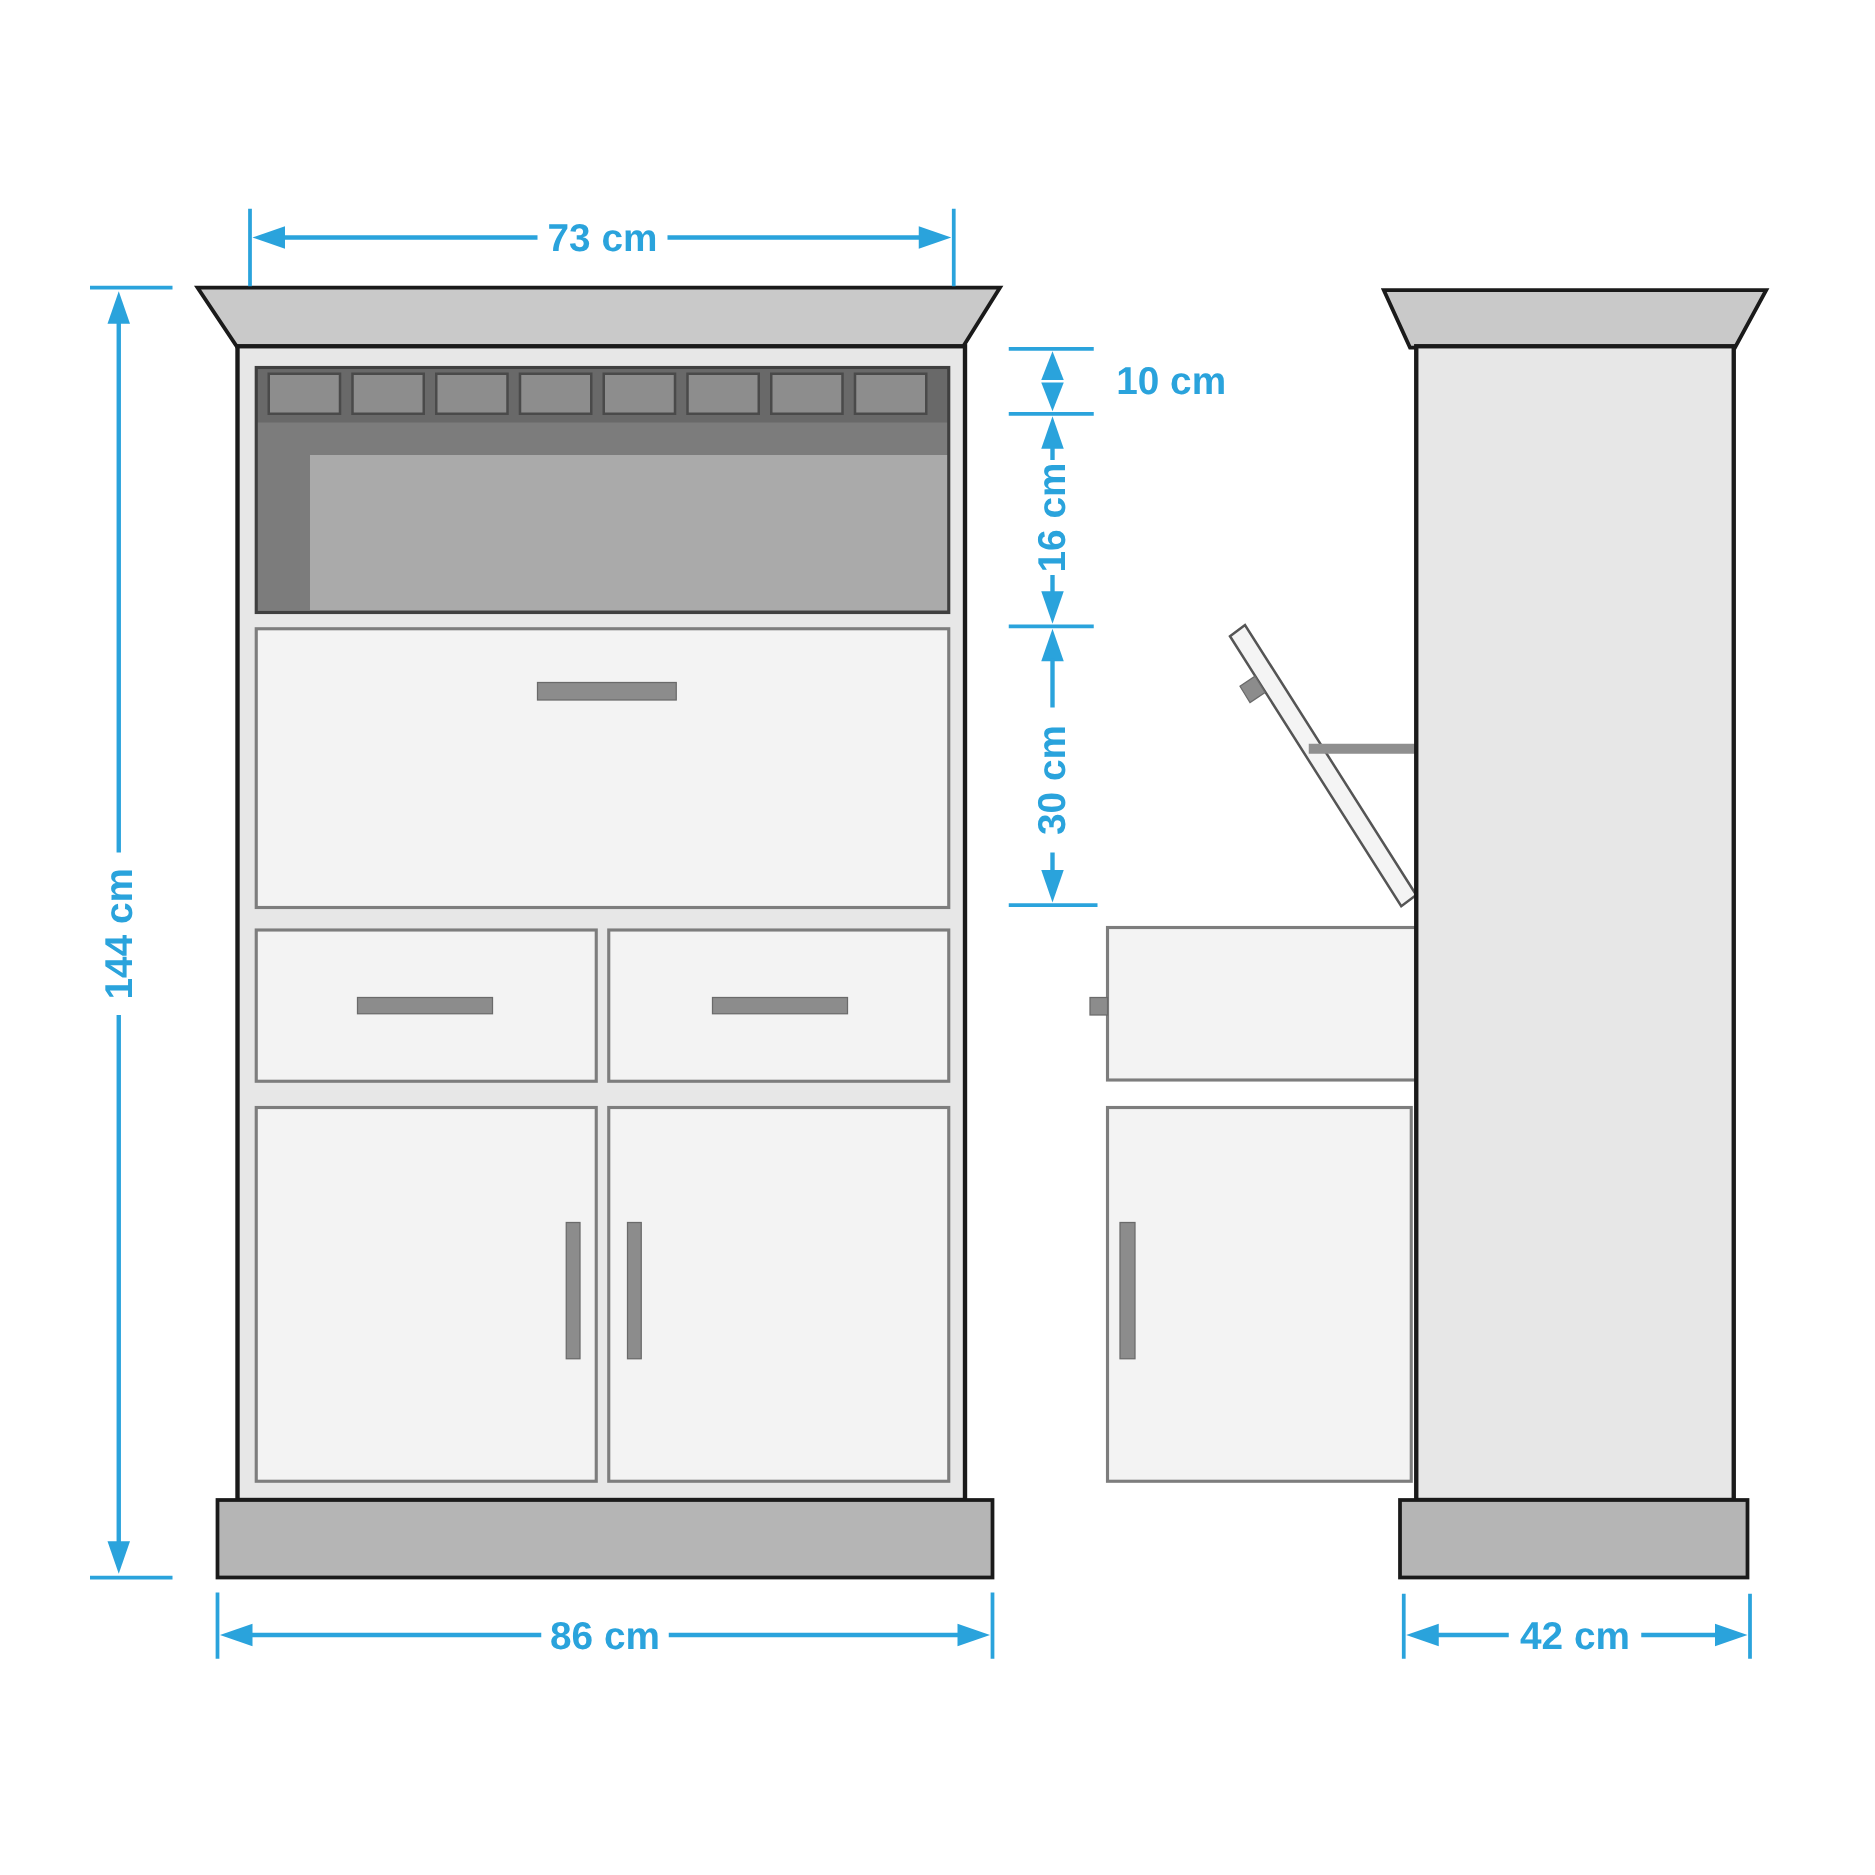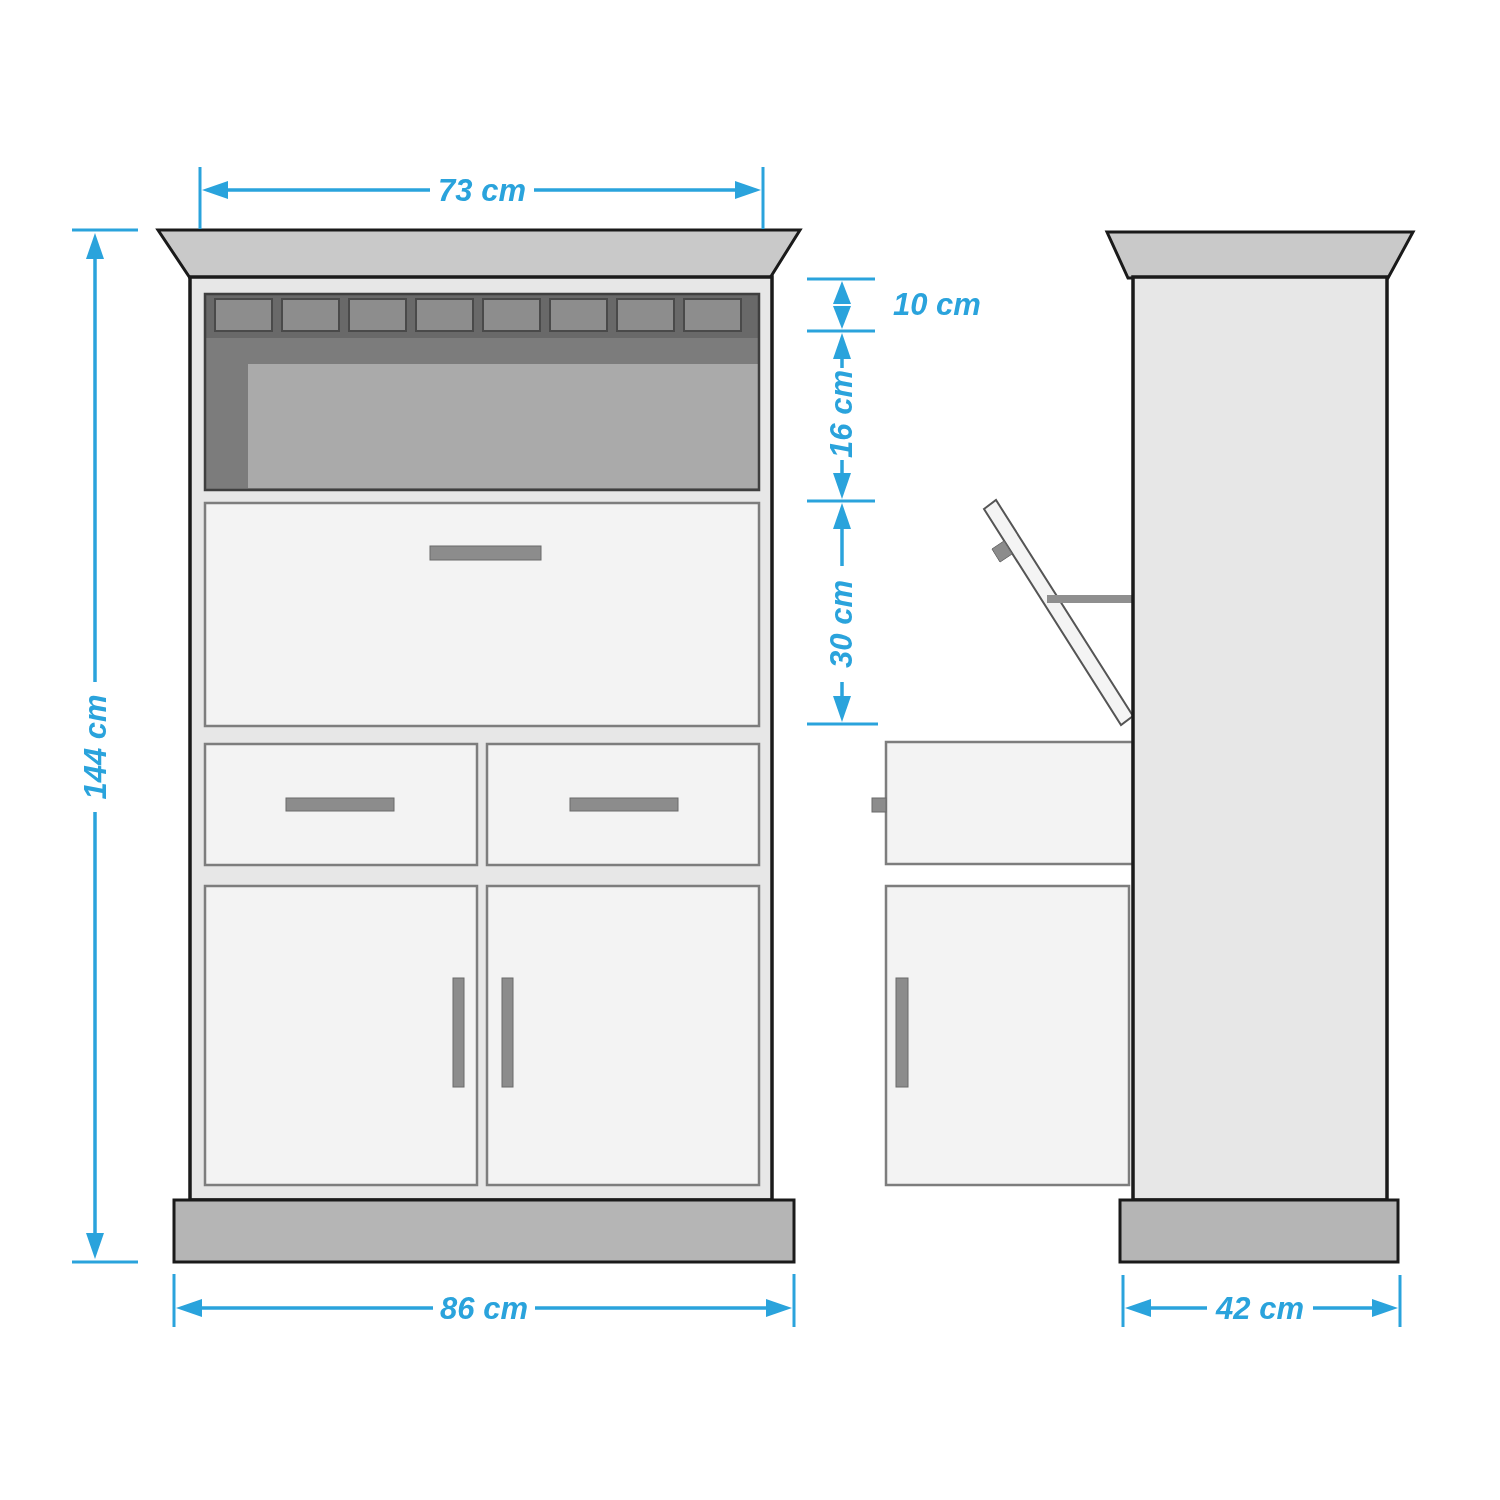--- a/index.html
+++ b/index.html
@@ -1,16 +1,16 @@
 <!DOCTYPE html>
 <html style="--c-accent: #2aa3dc; --c-outline: #1a1a1a; --c-crown: #c9c9c9; --c-plinth: #b5b5b5; --c-body: #e7e7e7; --c-panel: #f3f3f3; --c-panel-border: #7d7d7d; --c-handle: #8c8c8c; --c-compartment: #7c7c7c; --c-rack-band: #696969; --c-rack-cell: #8d8d8d; --c-interior: #aaaaaa;"><head>
 <meta charset="utf-8">
 <style>
   html,body{margin:0;padding:0;background:#ffffff;}
-  .stage{width:1246px;height:1500px;position:relative;background:#ffffff;font-style:italic;}
+  .stage{width:1246px;height:1500px;position:relative;background:#ffffff;}
   svg{display:block;}
   .crown{fill:var(--c-crown);stroke:var(--c-outline);stroke-width:3;}
   .carcass{fill:var(--c-body);stroke:var(--c-outline);stroke-width:3.5;}
   .plinth{fill:var(--c-plinth);stroke:var(--c-outline);stroke-width:3;}
   .panel{fill:var(--c-panel);stroke:var(--c-panel-border);stroke-width:2.5;}
   .handle{fill:var(--c-handle);stroke:#6a6a6a;stroke-width:1;}
   .comp-base{fill:var(--c-compartment);}
   .comp-border{fill:none;stroke:#3f3f3f;stroke-width:2.5;}
   .rack-band{fill:var(--c-rack-band);}
   .rack-cell{fill:var(--c-rack-cell);stroke:#4a4a4a;stroke-width:2;}

